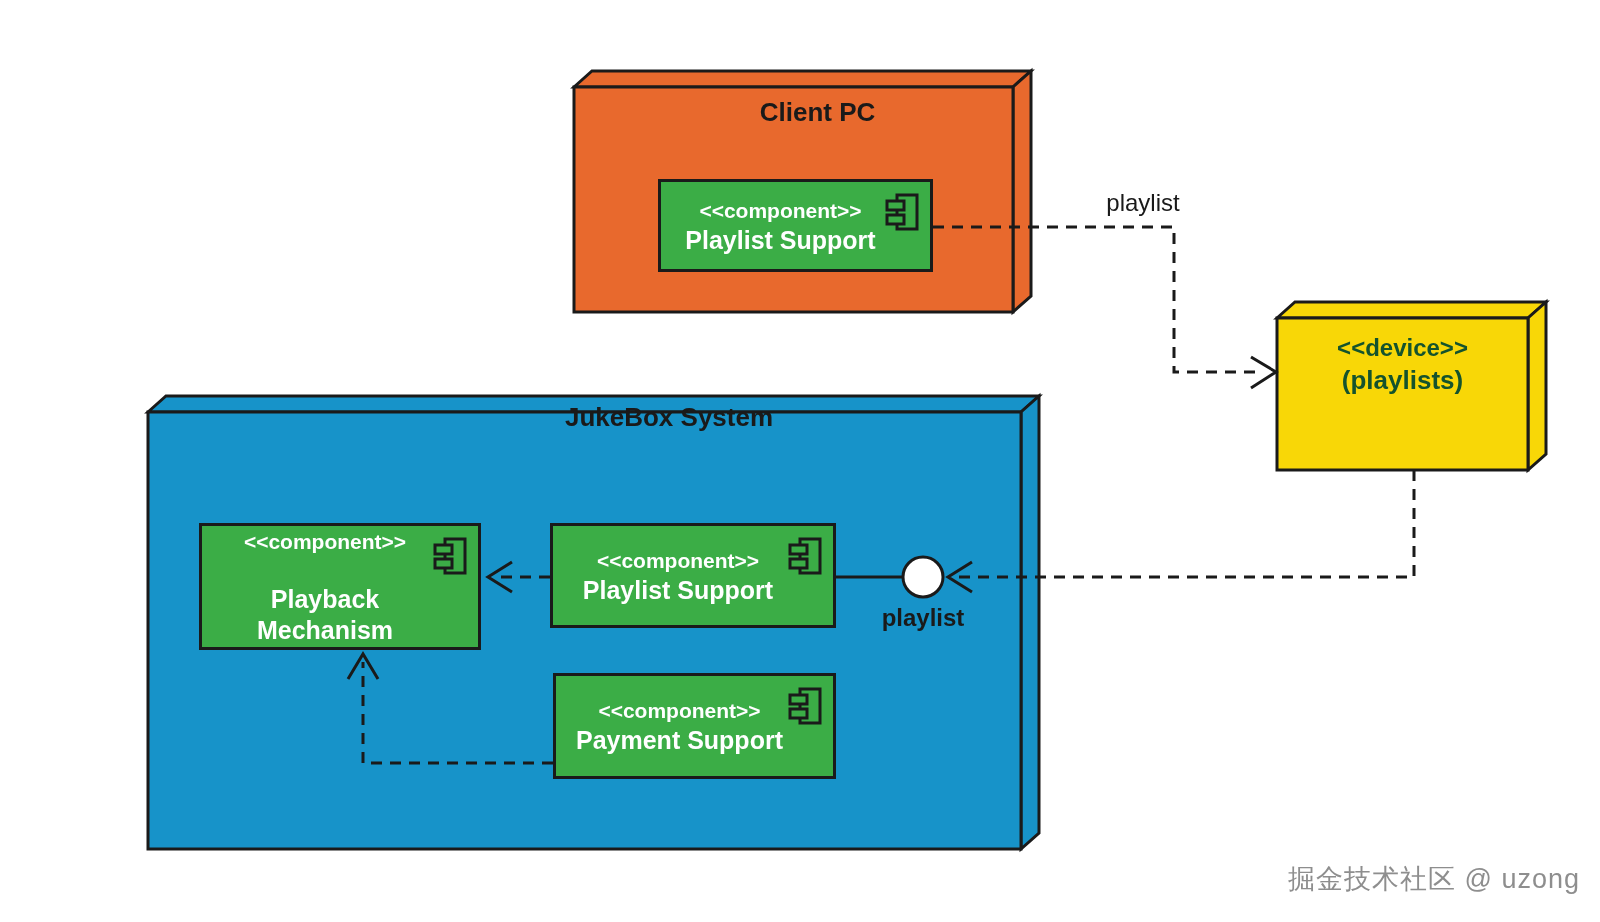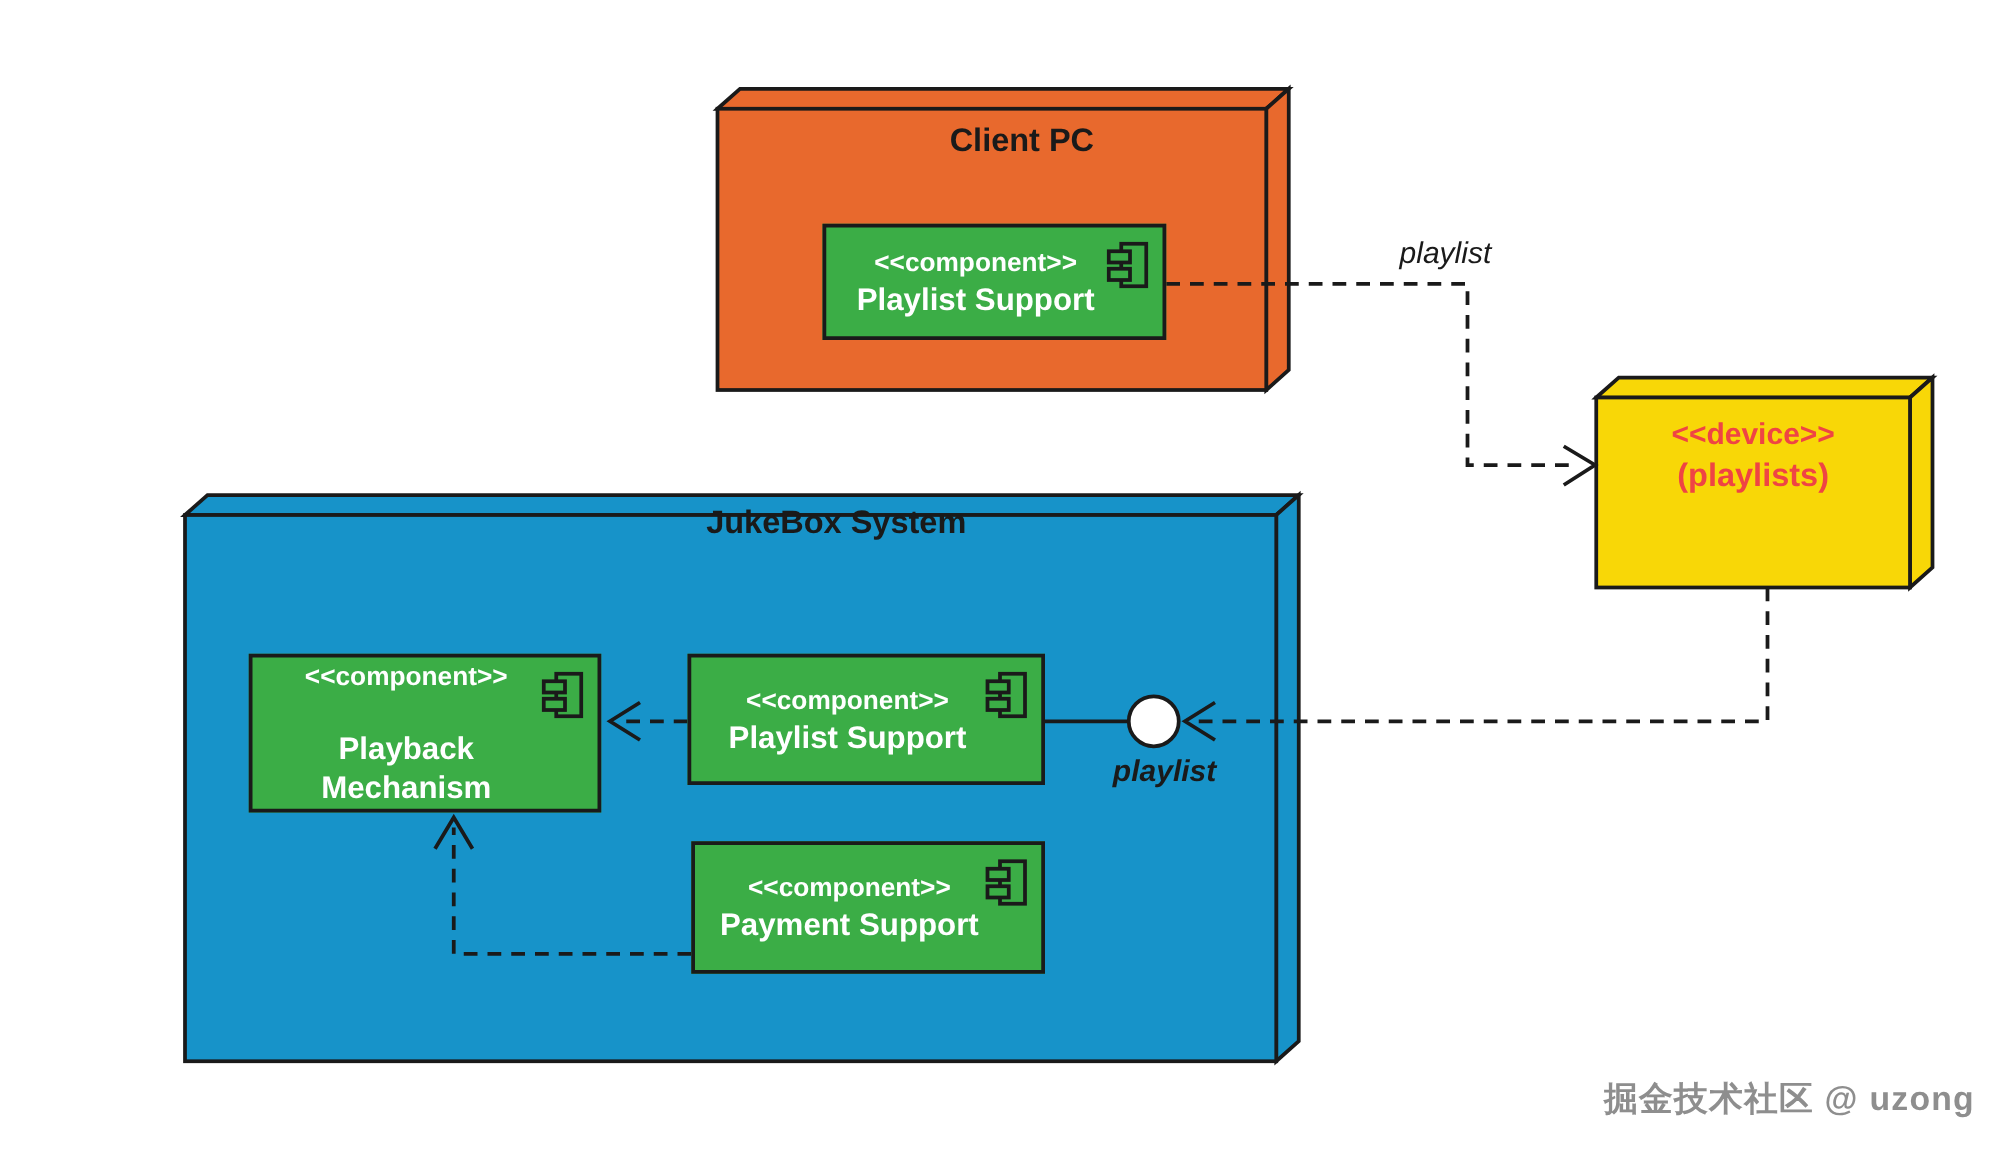--- a/index.html
+++ b/index.html
@@ -11,44 +11,43 @@
   .layer-svg { position:absolute; left:0; top:0; z-index:1; }
   .dash { stroke-dasharray:11 8; }
 
   .abs { position:absolute; z-index:2; }
 
   .node-title {
     text-align:center; font-weight:bold; font-size:26px; color:#1a1a1a;padding-left:24px;
   }
 
   .webrepo-text {
-    text-align:center; color:#ef4444; line-height:33px; font-weight:bold;
+    text-align:center; color:#14532d; line-height:33px; font-weight:bold;
   }
   .webrepo-text .stereo { font-size:24px; }
   .webrepo-text .nm     { font-size:26px; }
 
   .component {
     position:absolute; z-index:2; box-sizing:border-box;
     border:3px solid #1a1a1a;
     display:flex; flex-direction:column; justify-content:center; align-items:center;
     padding:0 50px 0 20px;
   }
   .comp-text { text-align:center; color:#ffffff; }
   .comp-text .stereo { font-weight:bold; font-size:21px; line-height:29px; }
   .comp-text .nm     { font-weight:bold; font-size:25px; line-height:31px; }
   .comp-icon { position:absolute; top:11px; right:11px; width:34px; height:38px; }
 
-  .edge-label  { font-size:24px; color:#1a1a1a; text-align:right;font-style:italic; }
+  .edge-label  { font-size:24px; color:#1a1a1a; text-align:center; }
   .edge-label.bold { font-weight:bold; }
 
   .watermark {
     position:absolute; z-index:3; right:20px; top:861px;
     font-size:27px; color:#8e8e8e; letter-spacing:1px;
     text-shadow:-1px -1px 0 rgba(255,255,255,0.9);
-    font-weight:bold;
   }
 </style>
 </head>
 <body>
 
 <div class="canvas">
 
   <svg class="layer-svg" width="1600" height="922" viewBox="0 0 1600 922">
 
     <g stroke-width="3" stroke-linejoin="miter" style="fill: rgb(232, 105, 45); stroke: rgb(26, 26, 26);">

